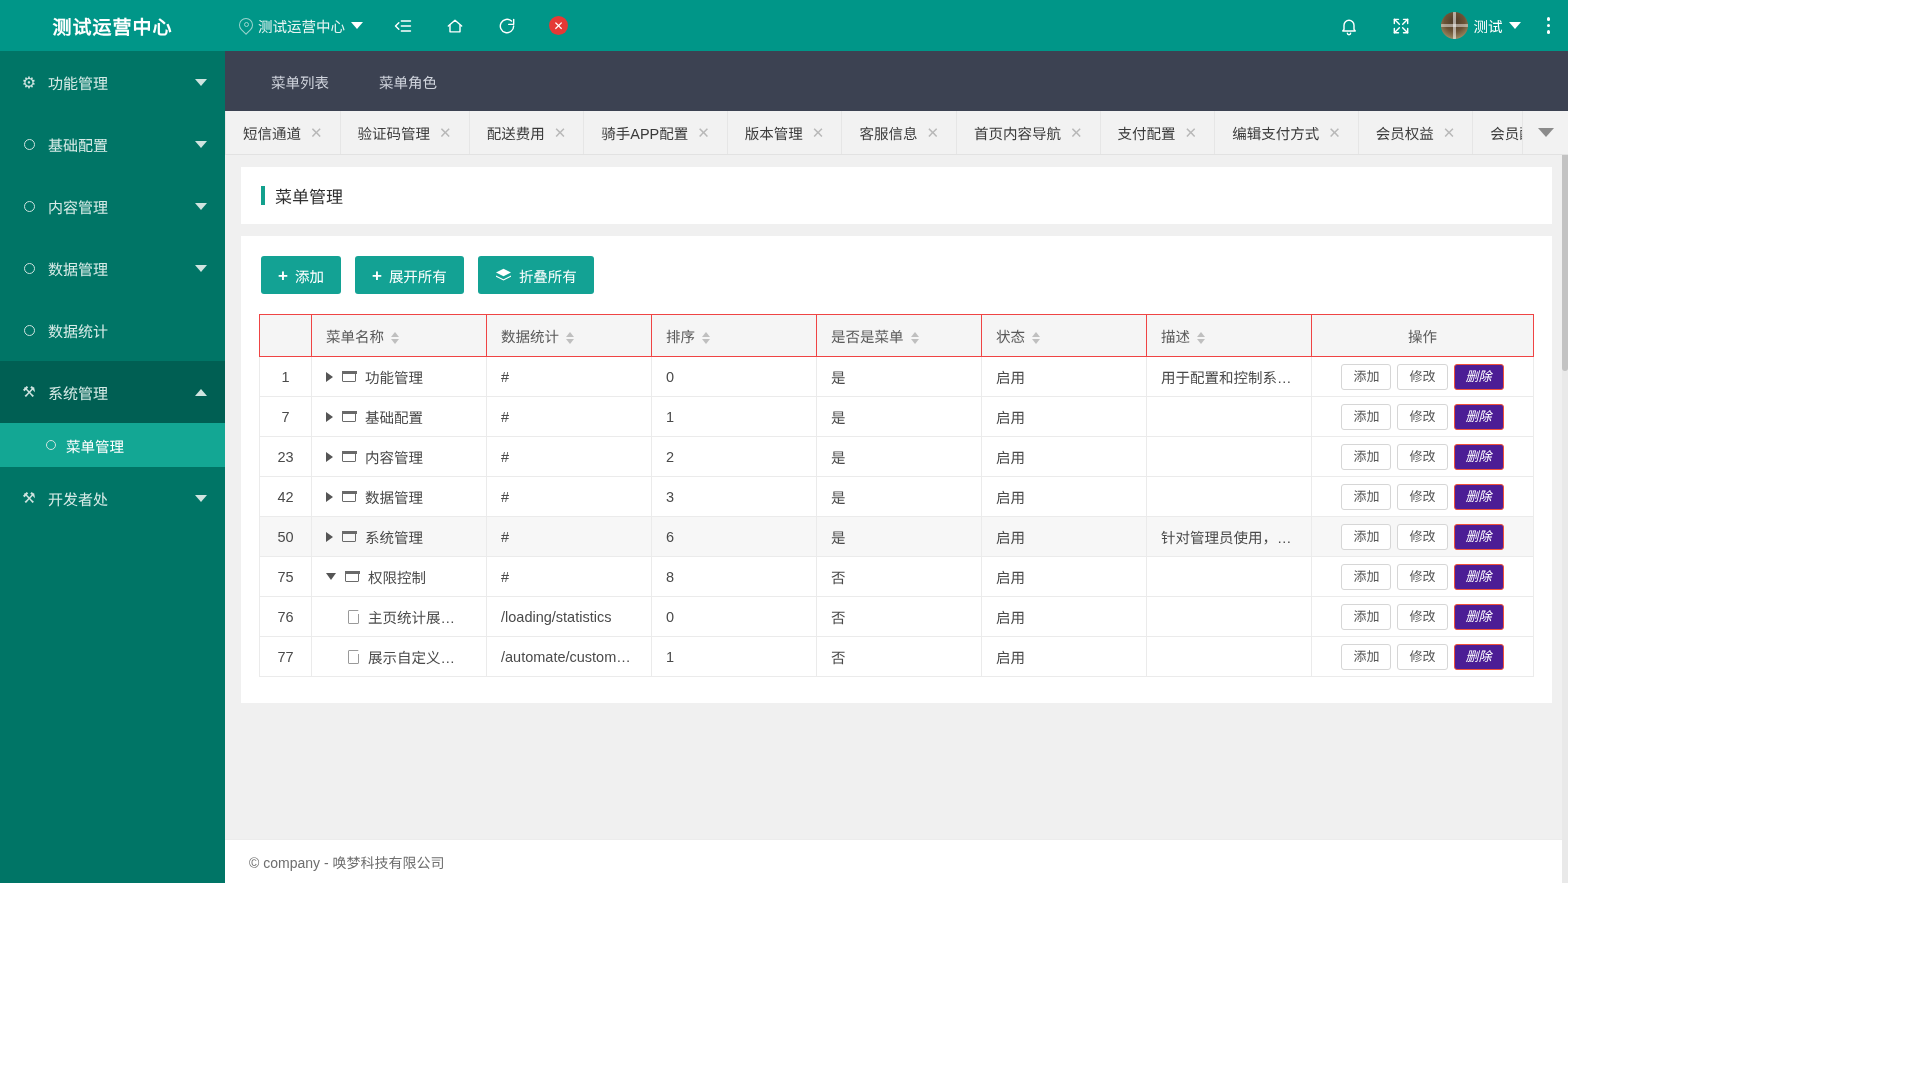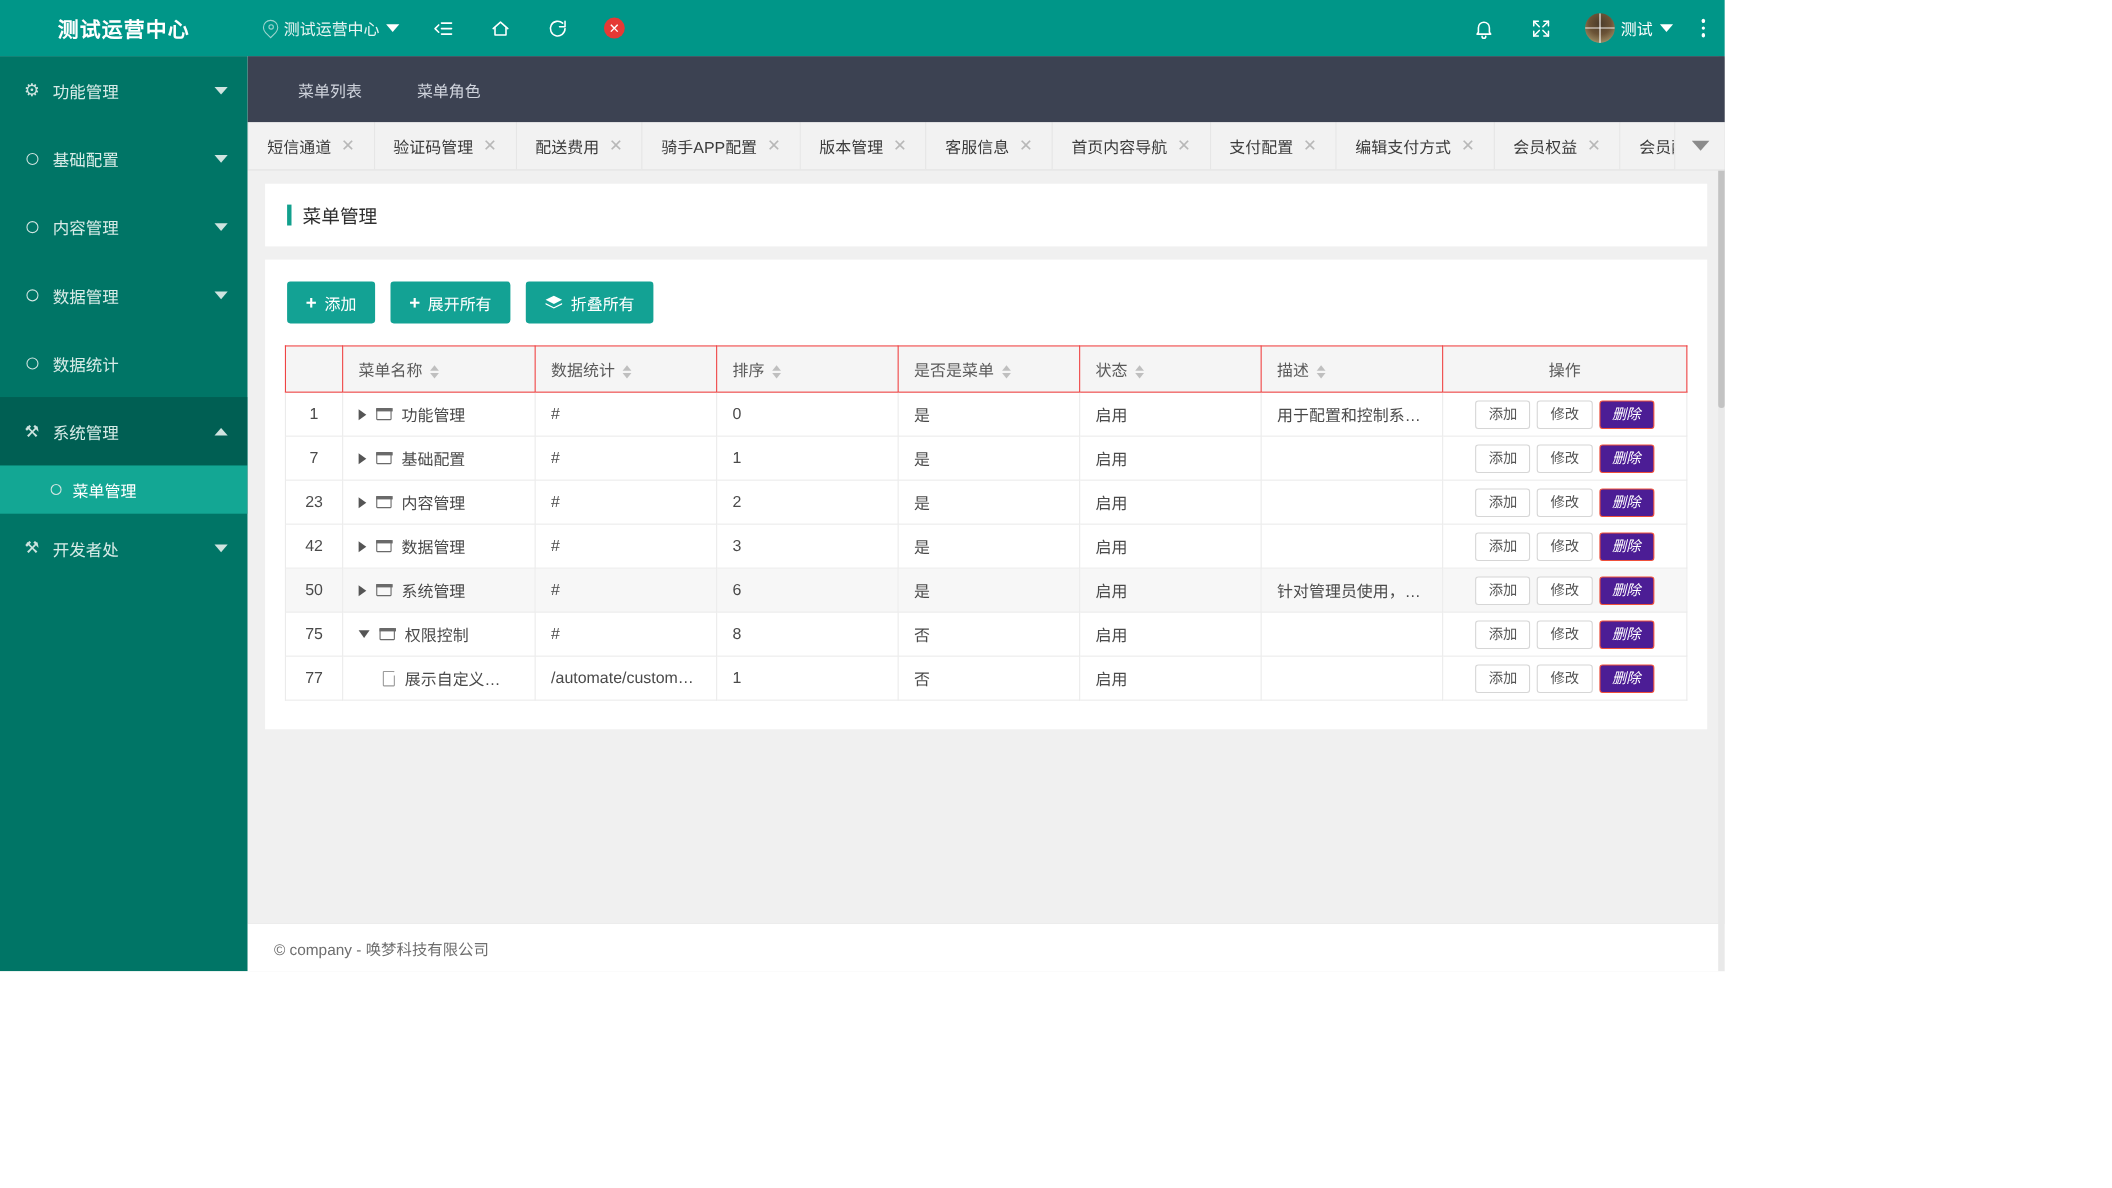--- a/index.html
+++ b/index.html
@@ -546,20 +546,35 @@
                 </div>
               </td>
               <td>#</td>
               <td>8</td>
               <td>否</td>
               <td>启用</td>
               <td class="desc-cell"><span></span></td>
               <td class="ops"><button class="op-btn">添加</button><button class="op-btn">修改</button><button class="op-btn danger">删除</button></td>
             </tr>
             <tr class="">
+              <td class="cell-idx">76</td>
+              <td>
+                <div class="name-cell" style="padding-left: 22px;">
+                  <span class="ico-file"></span>
+                  <span>主页统计展…</span>
+                </div>
+              </td>
+              <td>/loading/statistics</td>
+              <td>0</td>
+              <td>否</td>
+              <td>启用</td>
+              <td class="desc-cell"><span></span></td>
+              <td class="ops"><button class="op-btn">添加</button><button class="op-btn">修改</button><button class="op-btn danger">删除</button></td>
+            </tr>
+            <tr class="">
               <td class="cell-idx">77</td>
               <td>
                 <div class="name-cell" style="padding-left: 22px;">
                   <span class="ico-file"></span>
                   <span>展示自定义…</span>
                 </div>
               </td>
               <td>/automate/custom…</td>
               <td>1</td>
               <td>否</td>

